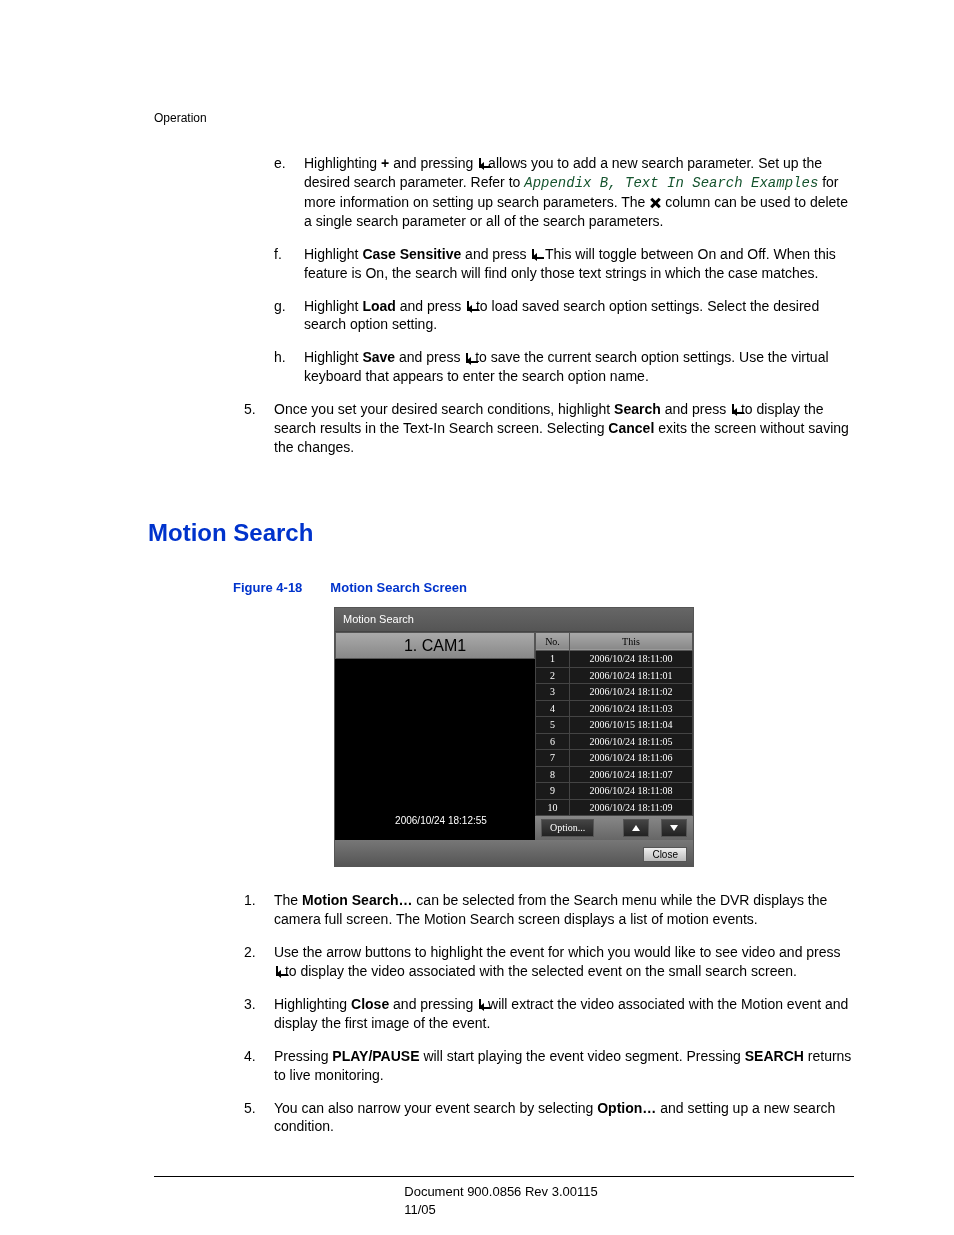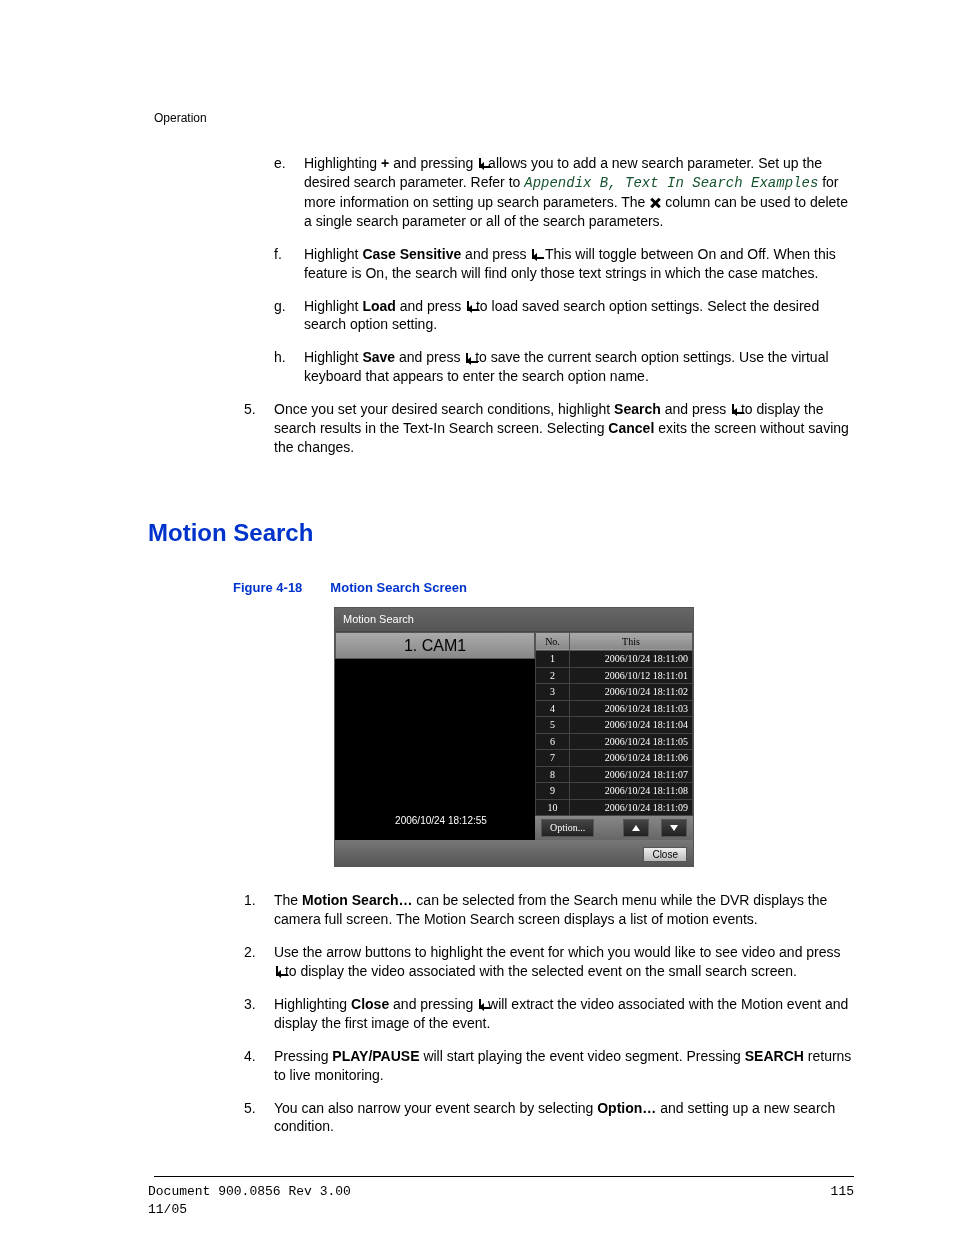--- a/index.html
+++ b/index.html
@@ -88,21 +88,21 @@
     padding: 2px 4px;
     border: 1px solid #555;
   }
   .ss-table td {
     background: #1a1a1a;
     color: #fff;
     padding: 1px 4px;
     border: 1px solid #444;
     text-align: center;
   }
-  .ss-table td.time { text-align: right; }
+  .ss-table td.time { text-align: center; }
   .ss-toolbar {
     background: linear-gradient(#888,#666);
     padding: 3px 6px;
     display:flex;
     gap:12px;
     align-items:center;
   }
   .ss-btn {
     background: linear-gradient(#eee,#bbb);
     border: 1px solid #555;
@@ -150,25 +150,24 @@
   .icon-x::before,.icon-x::after{
     content:"";position:absolute;left:5px;top:0;width:3px;height:12px;background:#000;
   }
   .icon-x::before{transform:rotate(45deg);}
   .icon-x::after{transform:rotate(-45deg);}
   .tri-up{display:inline-block;width:0;height:0;border-left:4px solid transparent;border-right:4px solid transparent;border-bottom:6px solid #fff;}
   .tri-down{display:inline-block;width:0;height:0;border-left:4px solid transparent;border-right:4px solid transparent;border-top:6px solid #fff;}
   hr.footer-rule { margin-top: 40px; border: none; border-top: 1px solid #000; }
   .footer {
     display: flex;
-    justify-content: space-between;
+    justify-content: center;
     font-size: 13px;
     margin-top: 6px;
     margin-left:-6px;
-    font-family:Liberation Mono, monospace;
   }
 </style>
 </head>
 <body>
 
 <div class="section-header">Operation</div>
 
 <div id="top-sub-list" class="sub-list">
     <div class="sub-item">
       <div class="marker">e.</div>
@@ -218,33 +217,33 @@
           <th>This</th>
         </tr>
           </thead>
         <tbody id="ss-rows">
             <tr>
               <td>1</td>
               <td class="time">2006/10/24  18:11:00</td>
             </tr>
             <tr>
               <td>2</td>
-              <td class="time">2006/10/12  18:11:01</td>
+              <td class="time">2006/10/24  18:11:01</td>
             </tr>
             <tr>
               <td>3</td>
               <td class="time">2006/10/24  18:11:02</td>
             </tr>
             <tr>
               <td>4</td>
               <td class="time">2006/10/24  18:11:03</td>
             </tr>
             <tr>
               <td>5</td>
-              <td class="time">2006/10/24  18:11:04</td>
+              <td class="time">2006/10/15  18:11:04</td>
             </tr>
             <tr>
               <td>6</td>
               <td class="time">2006/10/24  18:11:05</td>
             </tr>
             <tr>
               <td>7</td>
               <td class="time">2006/10/24  18:11:06</td>
             </tr>
             <tr>

